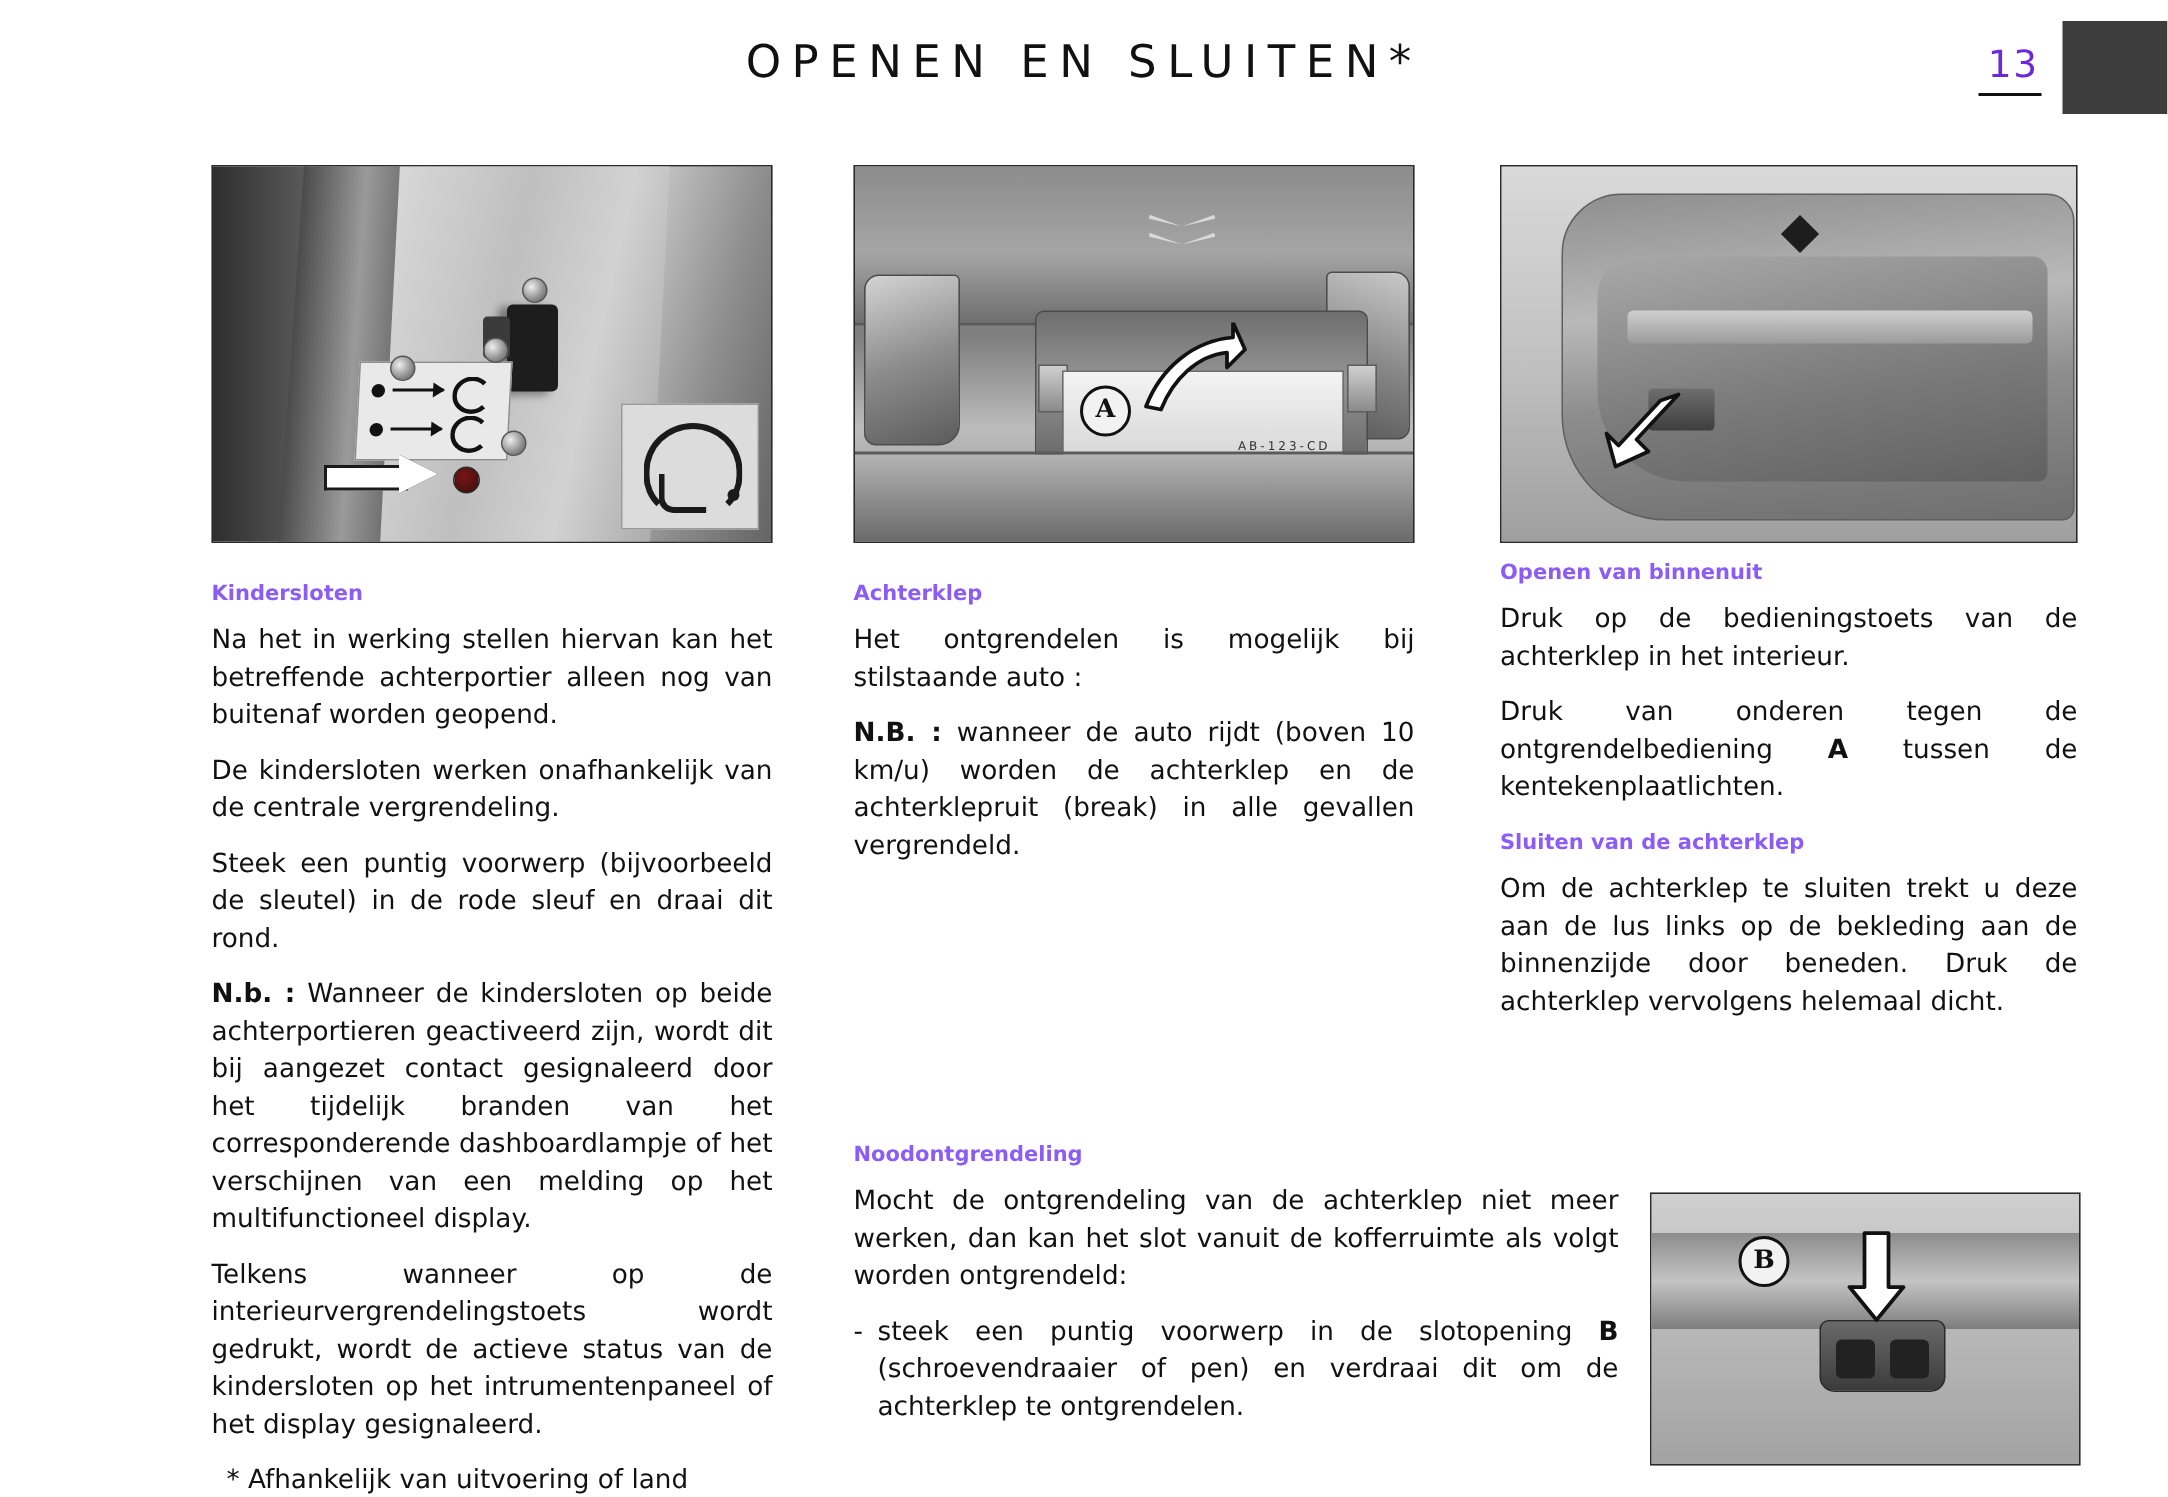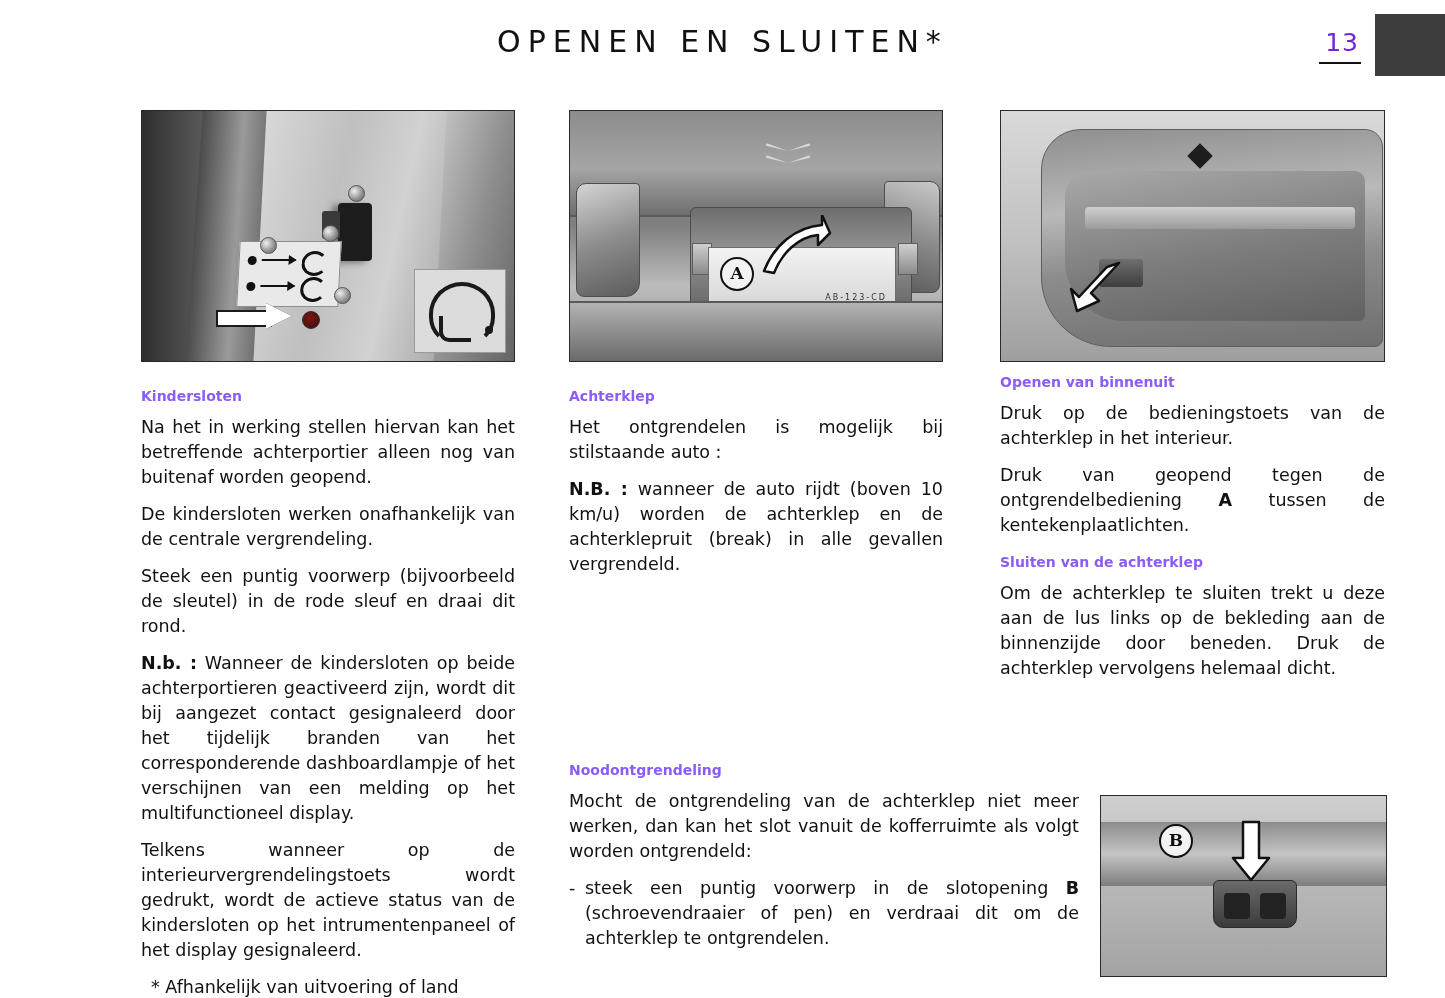--- a/index.html
+++ b/index.html
@@ -469,21 +469,21 @@
         <path d="M72 4 L44 34 L52 42 L30 52 L24 30 L32 38 L60 8 Z" fill="#ffffff" stroke="#111111" stroke-width="2.5" stroke-linejoin="round"></path>
       </svg>
     </div>
   </div>
 
   <div class="body-text text-3">
     <h3 class="sec-head">Openen van binnenuit</h3>
     <p class="para">Druk op de bedieningstoets van de achterklep in het interieur.</p>
 
     <p class="para">
-      <span>Druk van geopend tegen de ontgrendelbediening </span><b>A</b><span> tussen de kentekenplaatlichten.</span>
+      <span>Druk van onderen tegen de ontgrendelbediening </span><b>A</b><span> tussen de kentekenplaatlichten.</span>
     </p>
 
     <h3 class="sec-head">Sluiten van de achterklep</h3>
     <p class="para">Om de achterklep te sluiten trekt u deze aan de lus links op de bekleding aan de binnenzijde door beneden. Druk de achterklep vervolgens helemaal dicht.</p>
   </div>
 </div>
 
 <div class="fig-4">
   <div class="f4-bg"></div>
   <div class="f4-panel"></div>

